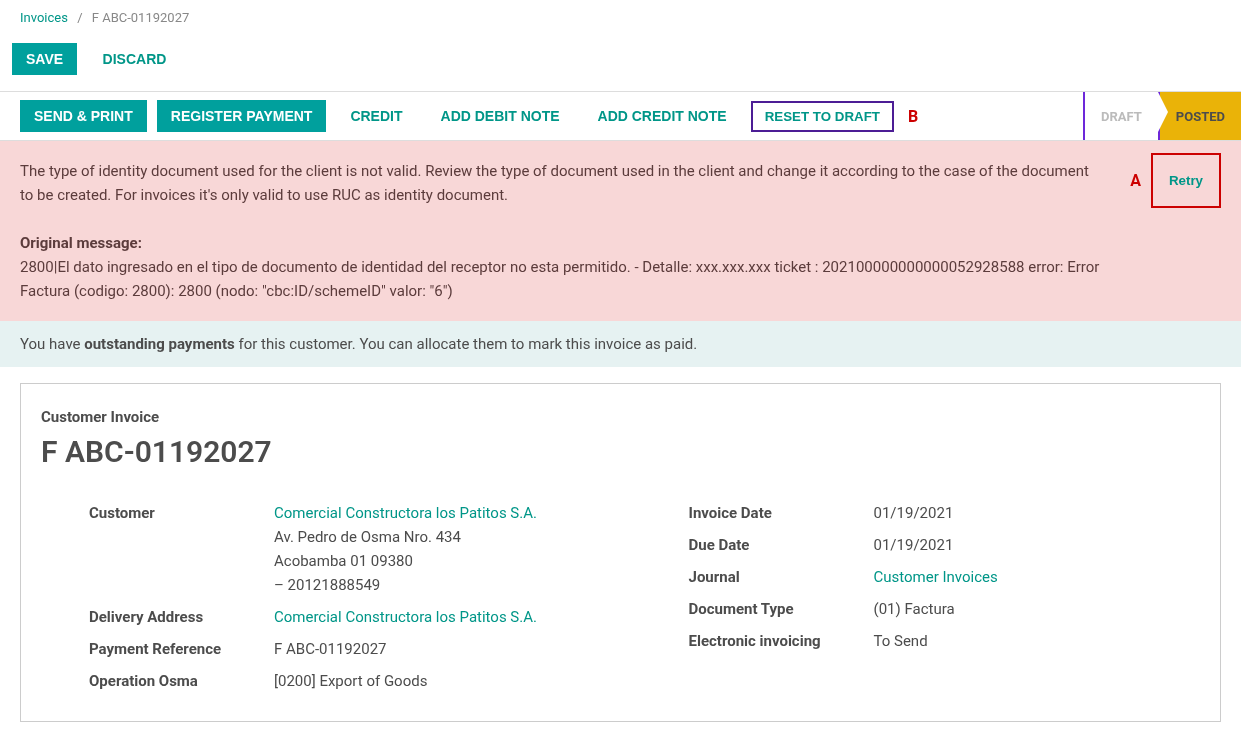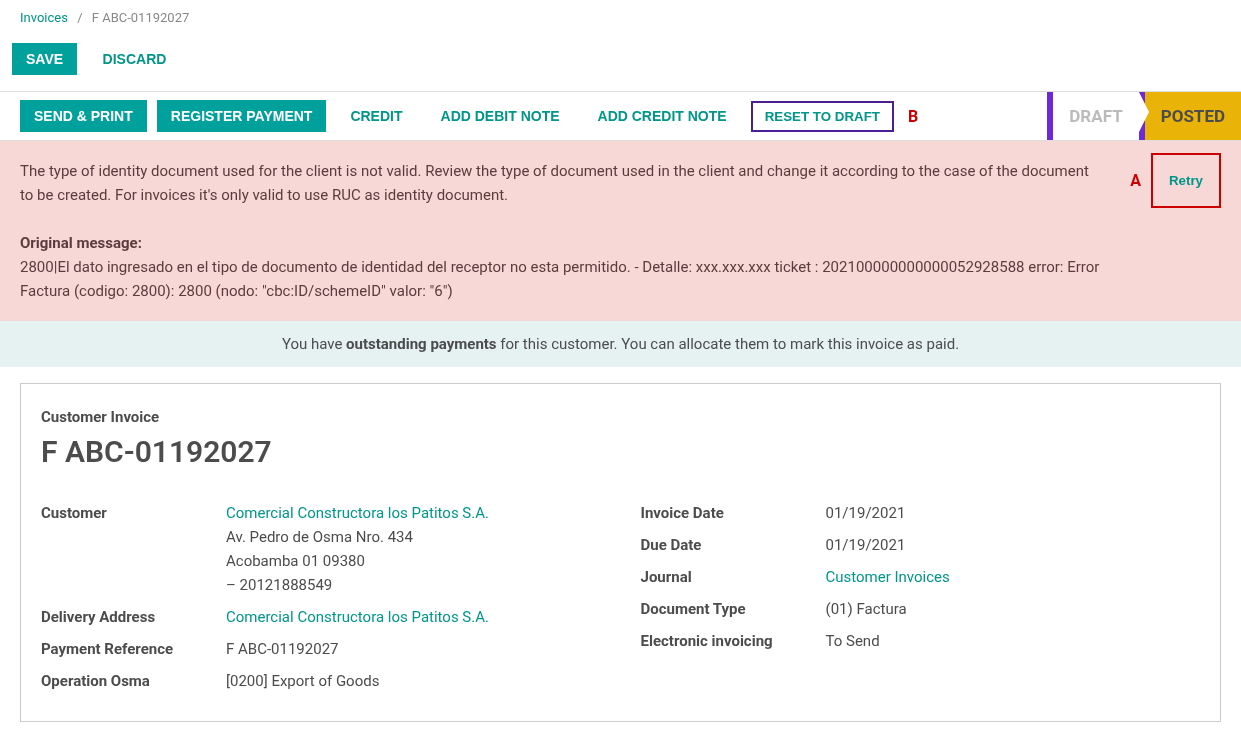--- a/index.html
+++ b/index.html
@@ -62,26 +62,26 @@
     font-size: 16px;
     margin-left: 8px;
     align-self:center;
   }
   .status-bar {
     display: flex;
     align-items: stretch;
   }
   .status-step {
     padding: 10px 16px;
-    font-size: 17px;
+    font-size: 13px;
     font-weight: 700;
     color: #bbb;
     background: #fff;
     position: relative;
-    border-left: 6px solid #6d28d9;
+    border-left: 2px solid #6d28d9;
     display:flex; align-items:center;
   }
   .status-step.active {
     background: #eab308;
     color: #4c4c4c;
   }
   .status-step.arrow::after {
     content: "";
     position: absolute;
     right: -10px;
@@ -117,21 +117,20 @@
     font-weight: 600;
     background: transparent;
     cursor: pointer;
   }
   .alert-error strong { font-weight: 700; }
   .alert-info {
     background: #e6f2f2;
     color: #4c4c4c;
     padding: 14px 20px;
     font-size: 15px;
-    text-align: center;
   }
   .alert-info strong { font-weight:700; }
   .sheet {
     margin: 16px 20px;
     border: 1px solid #ccc;
     padding: 24px 20px;
     background: #fff;
   }
   .sheet-subtitle {
     font-size: 15px;
@@ -142,21 +141,21 @@
   .sheet-title {
     font-size: 30px;
     font-weight: 600;
     color: #4c4c4c;
     margin-bottom: 28px;
   }
   .form-cols {
     display: flex;
     gap: 40px;
   }
-  .form-col { flex: 1; }
+  .form-col { flex: 1; margin-left: 48px; }
   .form-row {
     display: flex;
     padding: 4px 0;
     font-size: 15px;
     line-height: 1.6;
   }
   .form-row .lbl {
     width: 185px;
     font-weight: 700;
     color: #4c4c4c;

